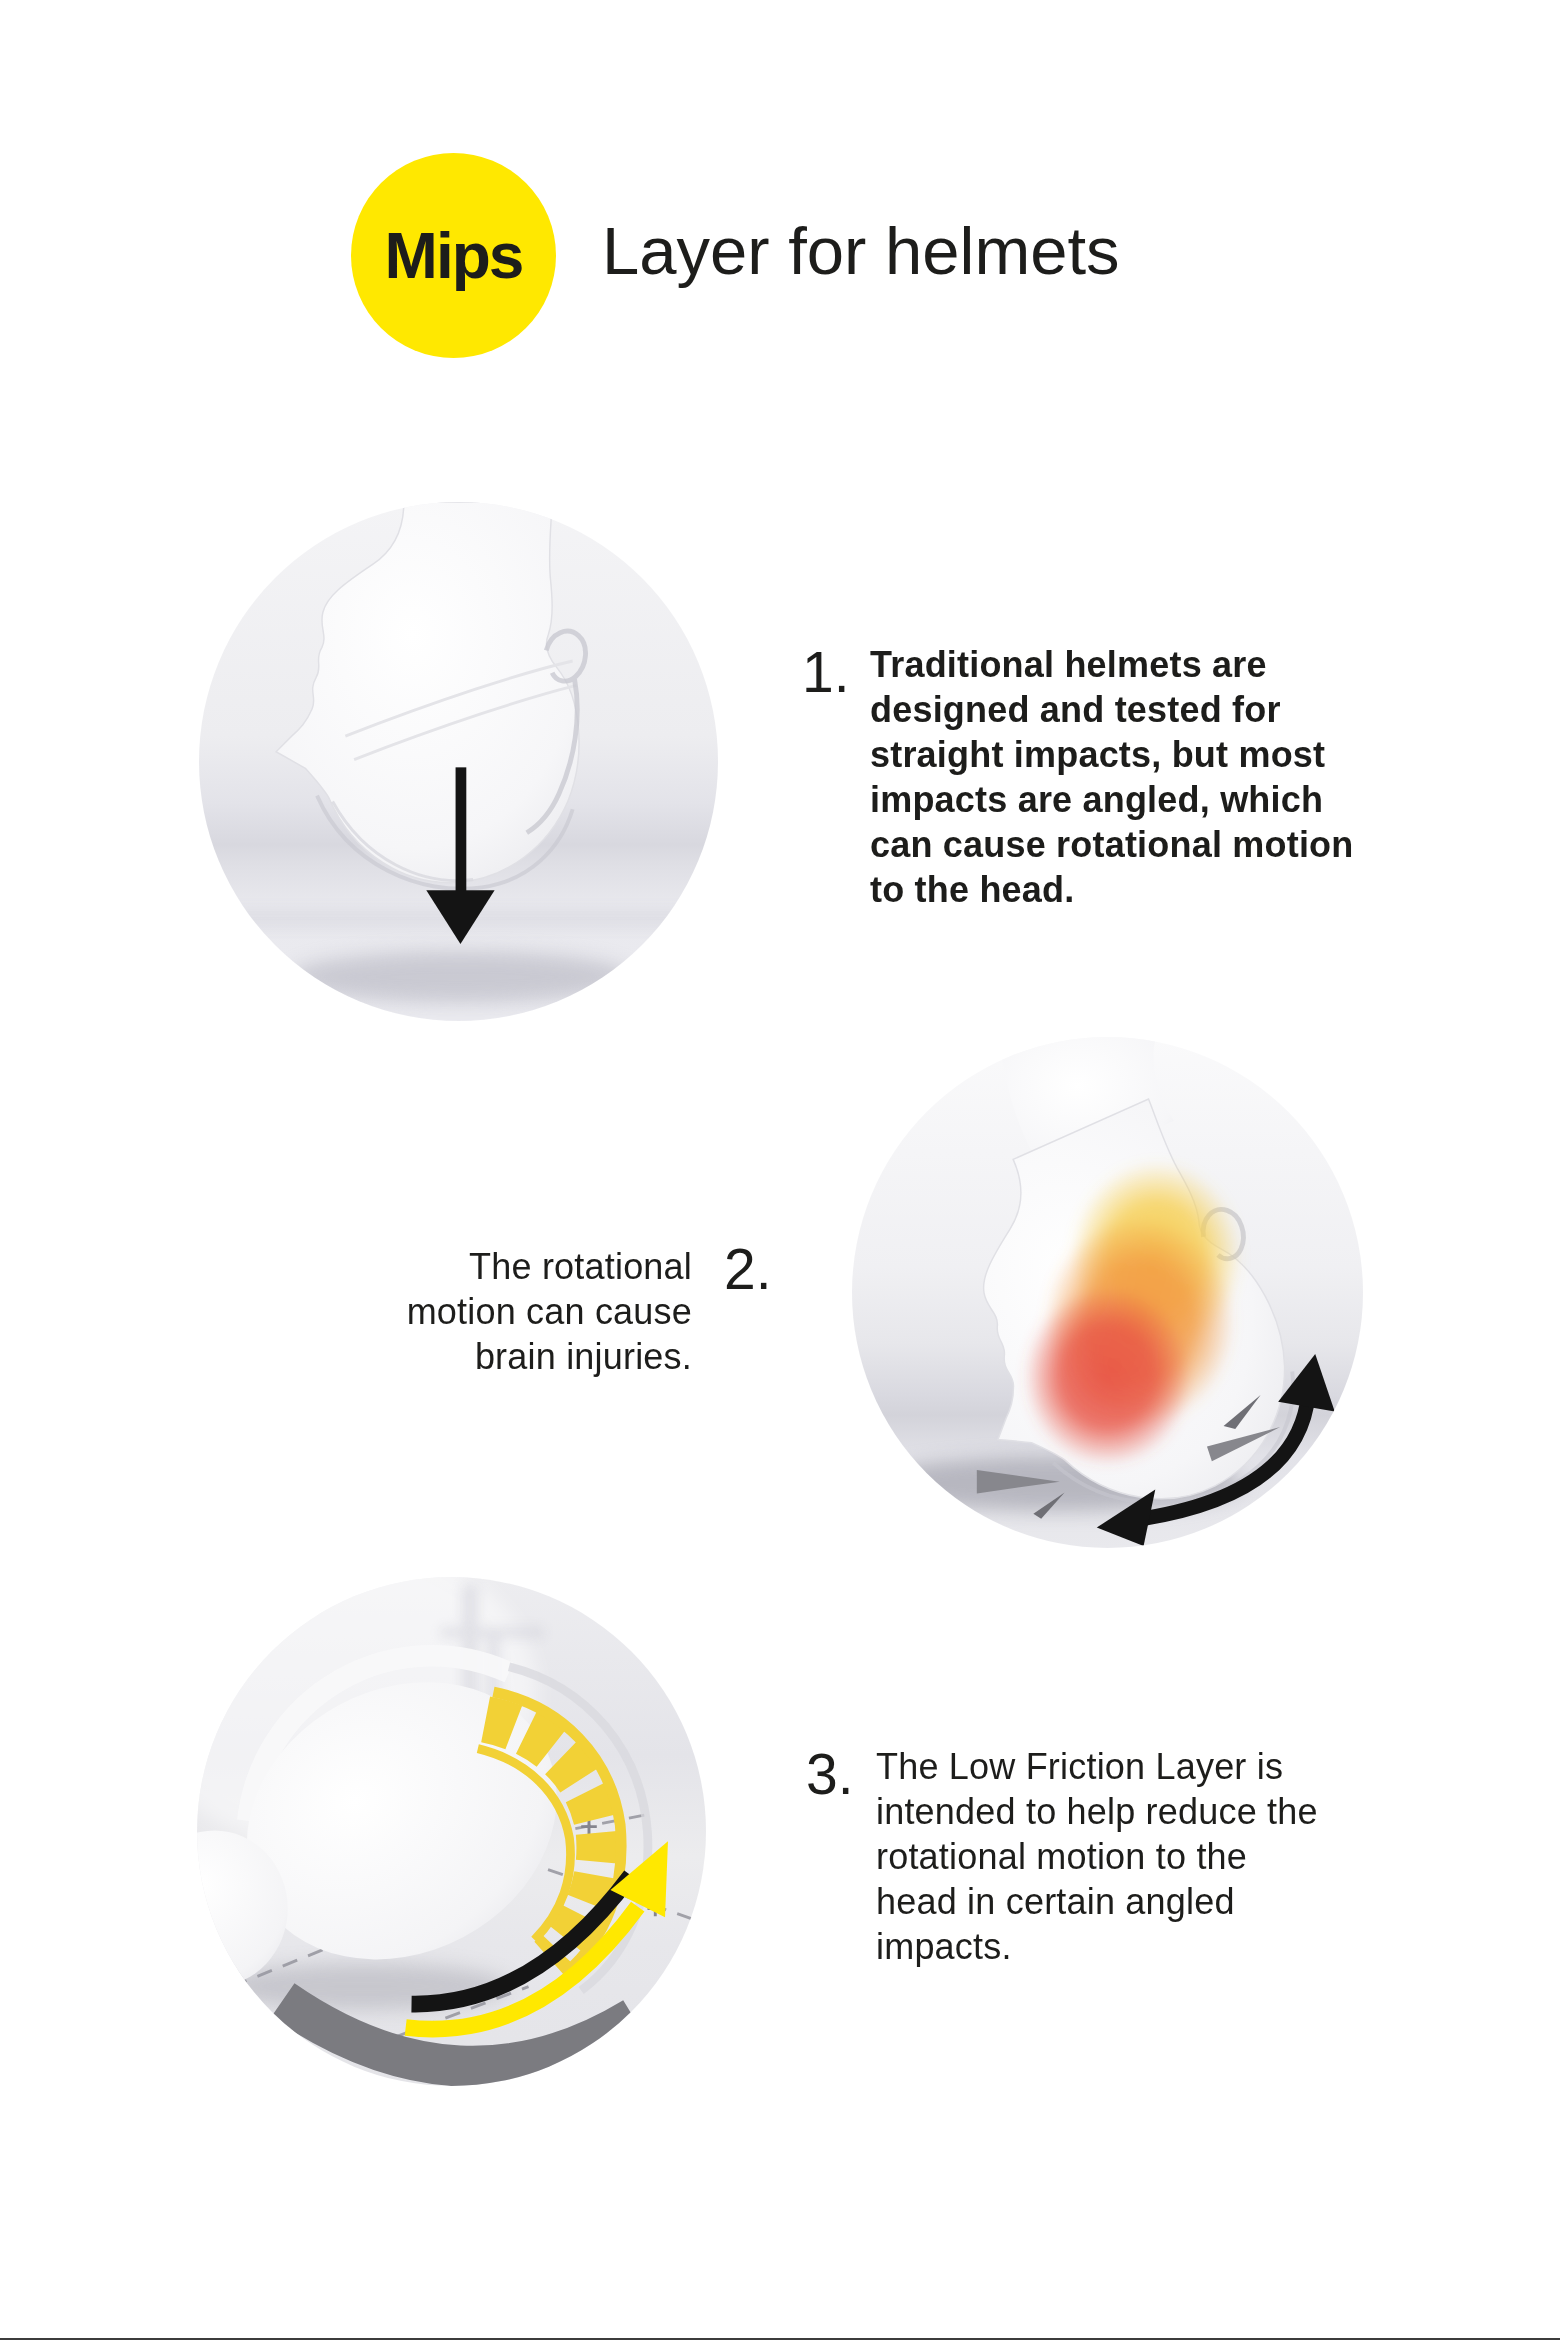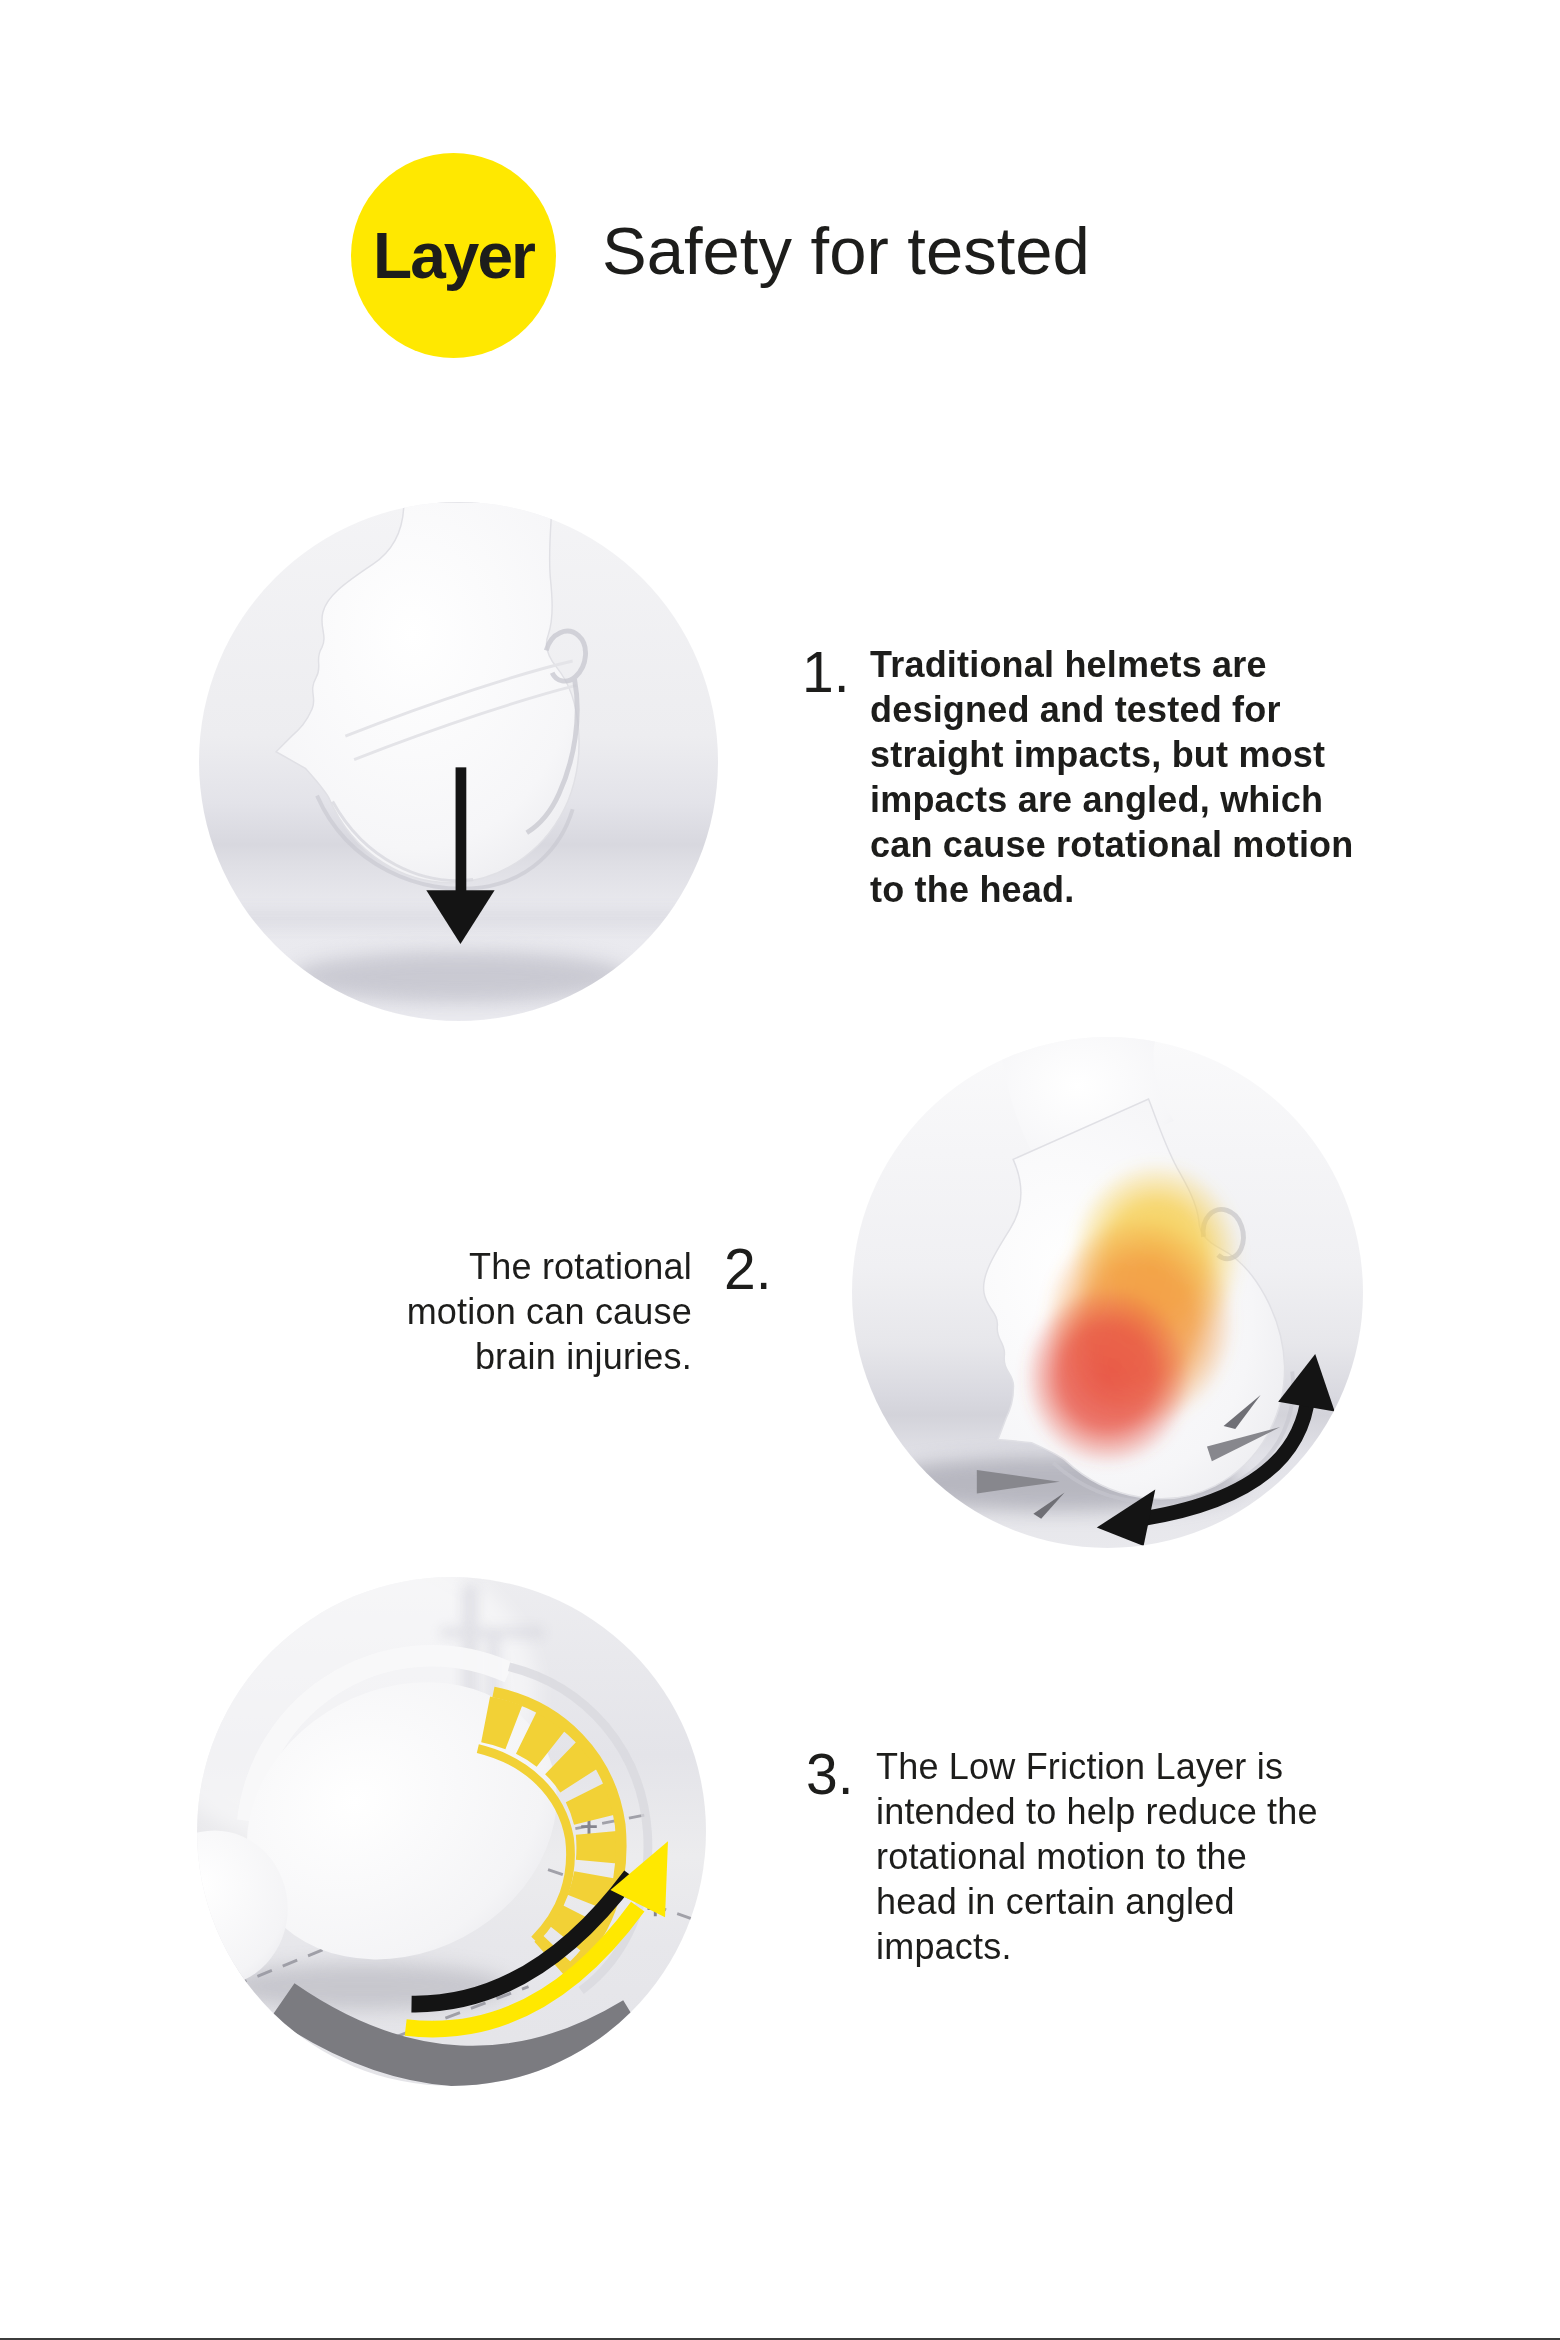--- a/index.html
+++ b/index.html
@@ -35,23 +35,23 @@
   .fill-black{fill:var(--arrow-black);}
   .stroke-black{stroke:var(--arrow-black);}
 </style>
 </head>
 <body>
 
 <div class="page">
 
   <header>
     <div class="logo-circle">
-      <span class="logo-text">Layer</span>
+      <span class="logo-text">Mips</span>
     </div>
-    <h1 class="title">Safety for tested</h1>
+    <h1 class="title">Layer for helmets</h1>
   </header>
 
   <div class="illus illus-1">
     <svg width="519" height="519" viewBox="0 0 532 532">
       <defs>
         <clipPath id="clip1">
             <circle cx="266" cy="266" r="266"></circle>
           </clipPath>
         <linearGradient id="bg1" x1="0" y1="0" x2="0" y2="1">
           <stop offset="0" stop-color="#f4f4f6"></stop>

